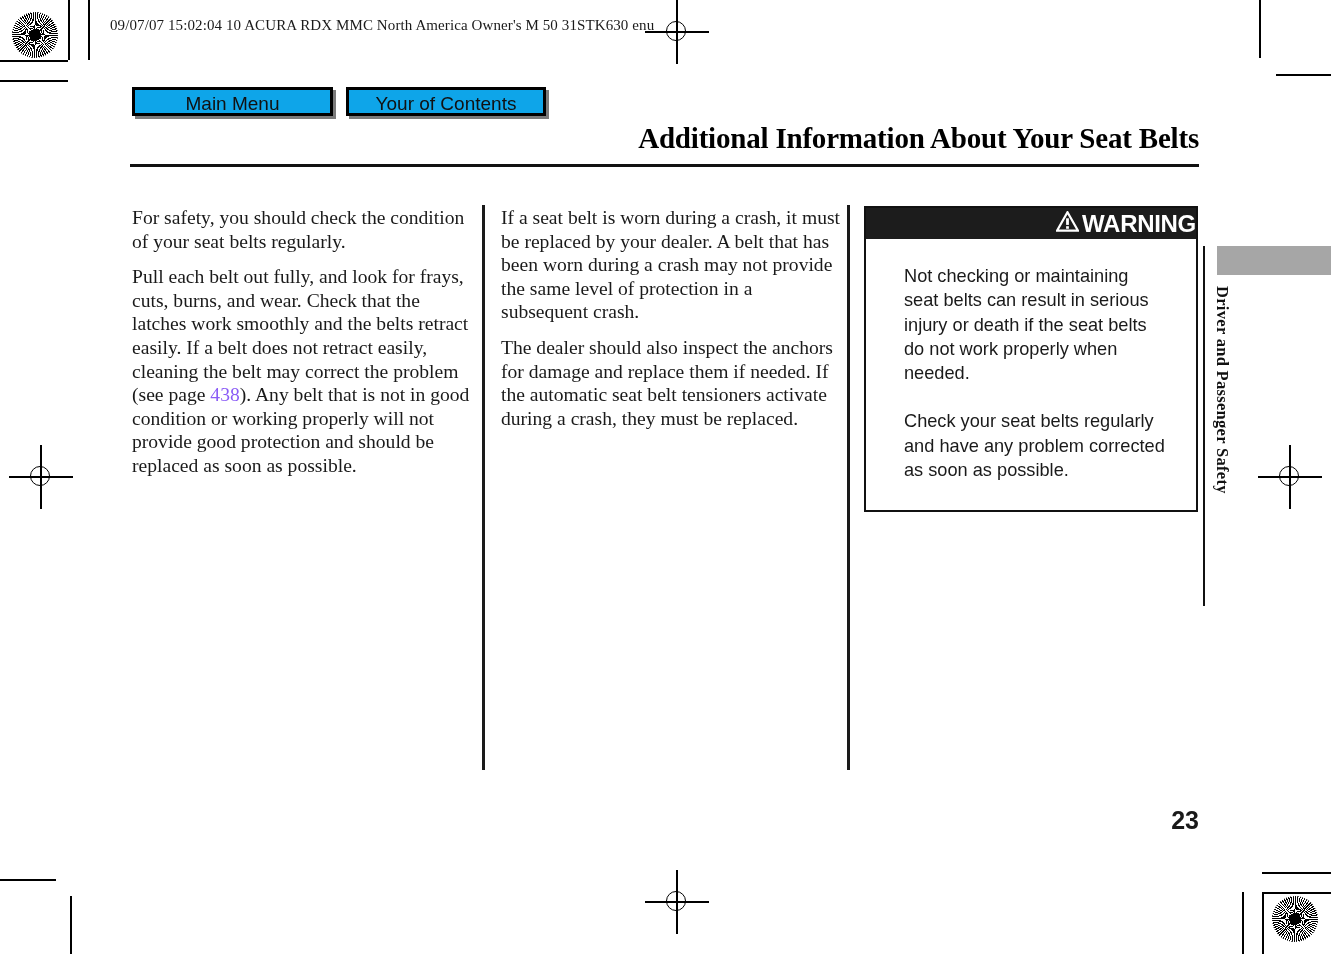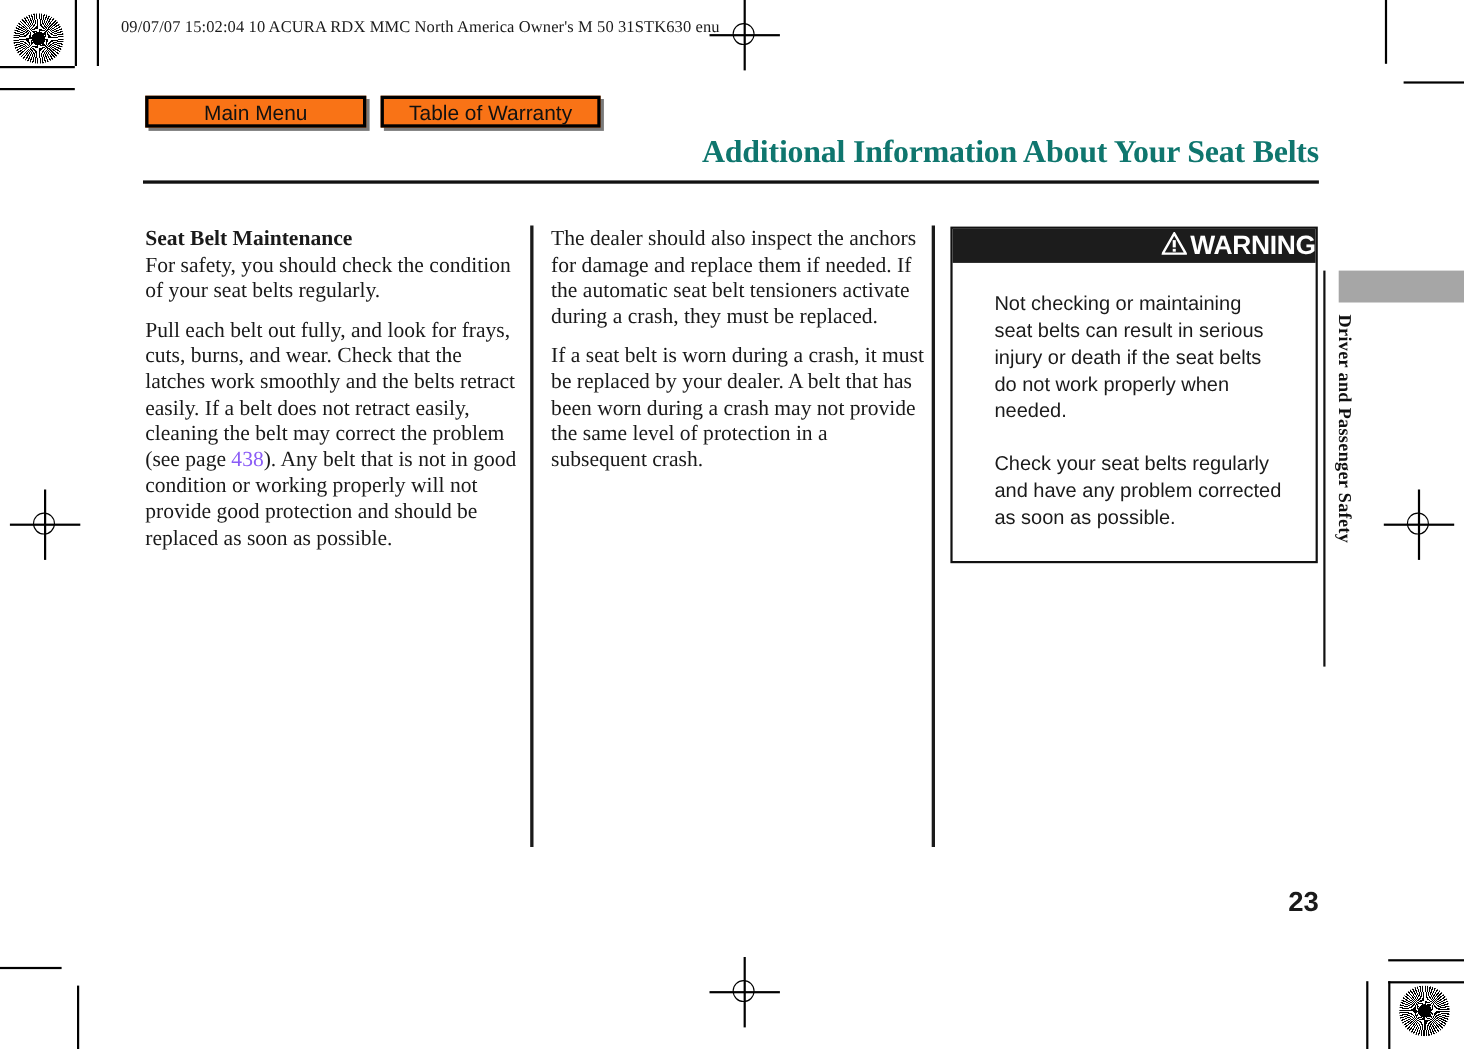--- a/index.html
+++ b/index.html
@@ -68,21 +68,21 @@
     color: #1a1a1a;
     white-space: nowrap;
     letter-spacing: 0.1px;
   }
 
   
   .nav-btn {
     position: absolute;
     box-sizing: border-box;
     border: 3px solid #000;
-    background: #f97316;
+    background: #0ea5e9;
     box-shadow: 3px 3px 0 0 #7a7a7a;
     font-family: "Liberation Sans", sans-serif;
     font-size: 19px;
     color: #111;
     text-align: center;
     line-height: 27px;
     height: 29px;
     cursor: pointer;
   }
   #btn-main-menu { left: 132px; top: 87px; width: 201px; }
@@ -91,21 +91,21 @@
   
   .page-title {
     position: absolute;
     left: 130px;
     top: 122px;
     width: 1069px;
     text-align: right;
     font-family: "Liberation Serif", serif;
     font-weight: bold;
     font-size: 29px;
-    color: #0f766e;
+    color: #000000;
     letter-spacing: -0.2px;
     white-space: nowrap;
   }
   .title-rule {
     position: absolute;
     left: 130px;
     top: 164px;
     width: 1069px;
     height: 2.5px;
     background: #111;
@@ -261,40 +261,40 @@
   </div>
 <div class="cross" style="left:1258px; top:445px;">
     <span class="h"></span>
     <span class="v"></span>
     <span class="c"></span>
   </div>
 
 <div class="doc-header">09/07/07 15:02:04    10 ACURA RDX MMC North America Owner's M 50 31STK630 enu</div>
 
 <div class="nav-btn" id="btn-main-menu">Main Menu</div>
-<div class="nav-btn" id="btn-toc">Table of Warranty</div>
+<div class="nav-btn" id="btn-toc">Your of Contents</div>
 
 <div class="page-title">Additional Information About Your Seat Belts</div>
 <div class="title-rule"></div>
 
 <div class="col-rule" id="rule-1"></div>
 <div class="col-rule" id="rule-2"></div>
 
 <div class="col" id="col-1">
   <p>
-    <span class="sub-head">Seat Belt Maintenance</span><span>For safety, you should check the condition of your seat belts regularly.</span>
+    <span>For safety, you should check the condition of your seat belts regularly.</span>
   </p>
   <p>
     <span>Pull each belt out fully, and look for frays, cuts, burns, and wear. Check that the latches work smoothly and the belts retract easily. If a belt does not retract easily, cleaning the belt may correct the problem (see page </span><span class="xref">438</span><span>). Any belt that is not in good condition or working properly will not provide good protection and should be replaced as soon as possible.</span>
   </p>
 </div>
 
 <div class="col" id="col-2">
+  <p>If a seat belt is worn during a crash, it must be replaced by your dealer. A belt that has been worn during a crash may not provide the same level of protection in a subsequent crash.</p>
   <p>The dealer should also inspect the anchors for damage and replace them if needed. If the automatic seat belt tensioners activate during a crash, they must be replaced.</p>
-  <p>If a seat belt is worn during a crash, it must be replaced by your dealer. A belt that has been worn during a crash may not provide the same level of protection in a subsequent crash.</p>
 </div>
 
 <div id="warning-box">
   <div class="warn-bar">
     <span class="warn-tri">
       <svg width="23" height="21" viewBox="0 0 23 21" aria-hidden="true">
         <path d="M11.5 1.2 L22 19.6 L1 19.6 Z" fill="none" stroke="#ffffff" stroke-width="2.2" stroke-linejoin="miter"></path>
         <rect x="10.1" y="7.3" width="2.8" height="6.6" fill="#ffffff"></rect>
         <rect x="10.1" y="15.2" width="2.8" height="2.6" fill="#ffffff"></rect>
       </svg>

